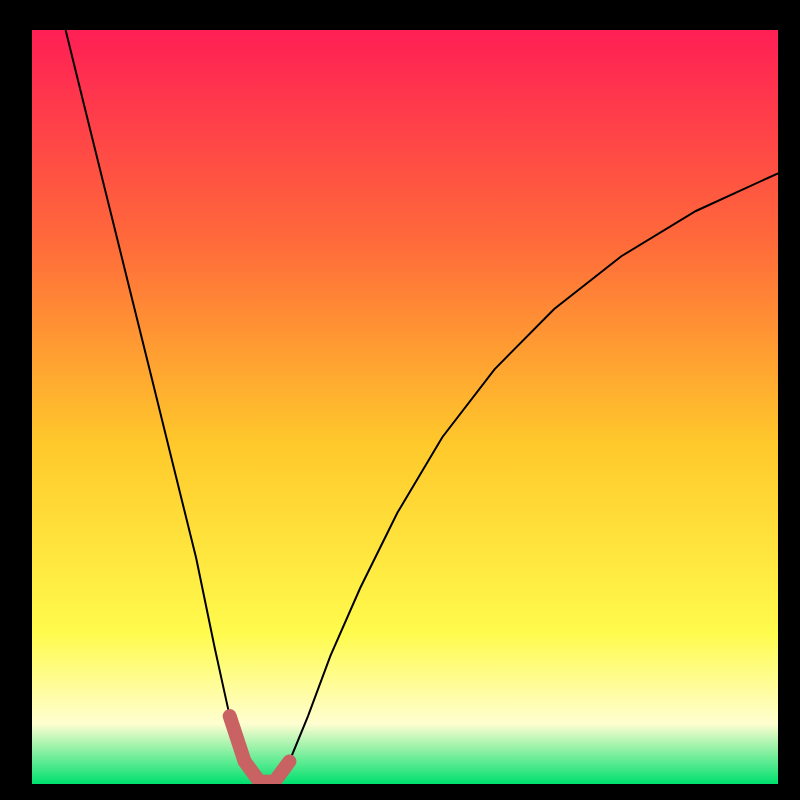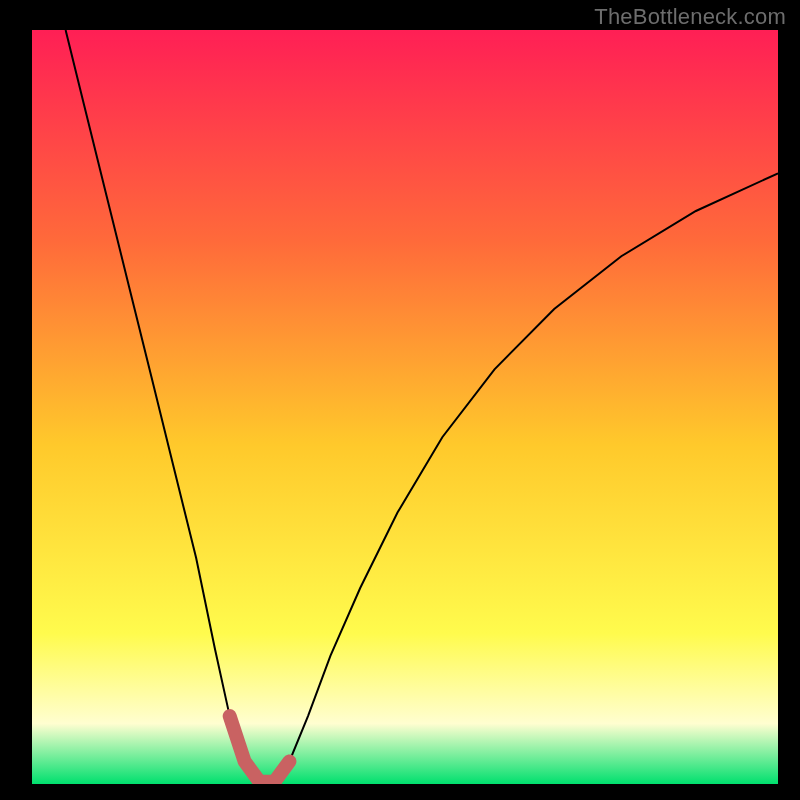--- a/index.html
+++ b/index.html
@@ -42,21 +42,20 @@
     stroke: #c96262;
     stroke-width: 14;
     stroke-linecap: round;
     stroke-linejoin: round;
   }
 </style>
 </head>
 <body>
 
 <div class="frame">
-  <div class="watermark">TheBottleneck.com</div>
   <svg class="plot" width="800" height="800" viewBox="0 0 800 800">
     <defs>
       <linearGradient id="bgGrad" x1="0" y1="0" x2="0" y2="1">
         <stop id="g0" offset="0%" stop-color="#ff1f55"></stop>
         <stop id="g1" offset="28%" stop-color="#ff6a3a"></stop>
         <stop id="g2" offset="55%" stop-color="#ffc92b"></stop>
         <stop id="g3" offset="80%" stop-color="#fffb4d"></stop>
         <stop id="g4" offset="92%" stop-color="#fffed0"></stop>
         <stop id="g5" offset="100%" stop-color="#00e06e"></stop>
       </linearGradient>

